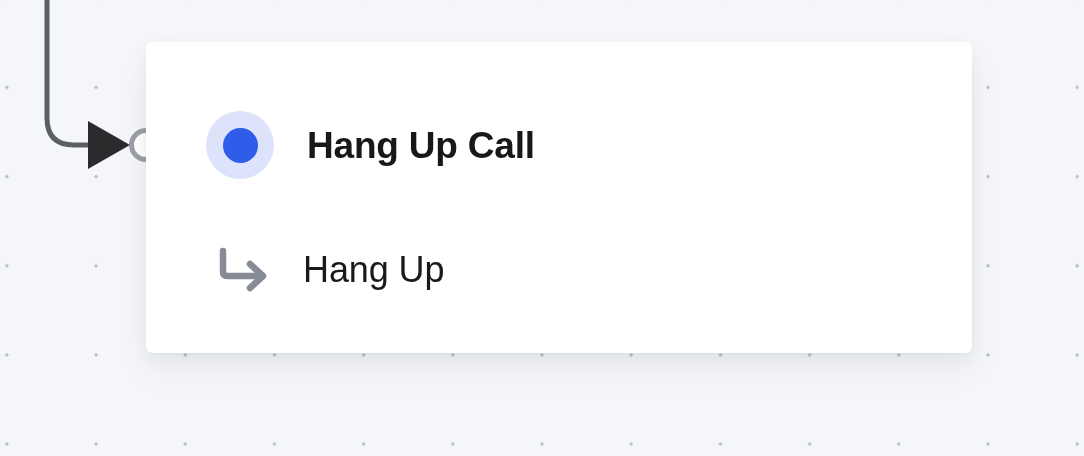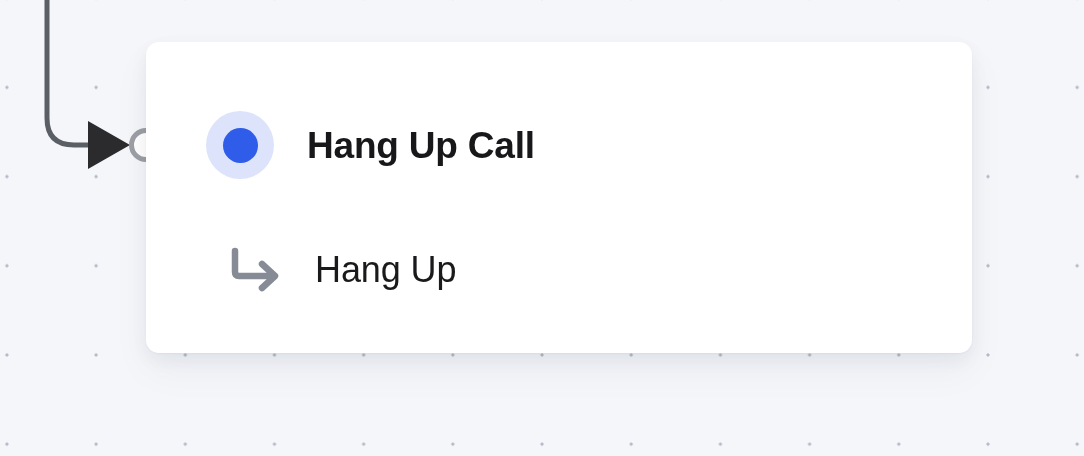--- a/index.html
+++ b/index.html
@@ -48,21 +48,21 @@
   }
 
   
   #node-card {
     position: absolute;
     left: 146px;
     top: 42px;
     width: 826px;
     height: 311px;
     background: #ffffff;
-    border-radius: 13px;
+    border-radius: 6px;
     box-shadow:
       0 1px 2px rgba(24, 33, 57, 0.035),
       0 7px 18px rgba(24, 33, 57, 0.055),
       0 18px 40px rgba(24, 33, 57, 0.045);
     box-sizing: border-box;
   }
 
   
   #node-header {
     position: absolute;
@@ -104,21 +104,21 @@
     font-weight: 700;
     letter-spacing: -0.2px;
     color: #18181b;
     white-space: nowrap;
     line-height: 1;
   }
 
   
   #node-subrow {
     position: absolute;
-    left: 12px;
+    left: 0;
     top: 188px;
     width: 100%;
     height: 80px;
     display: flex;
     align-items: center;
   }
 
   #subrow-icon {
     position: absolute;
     left: 70px;

